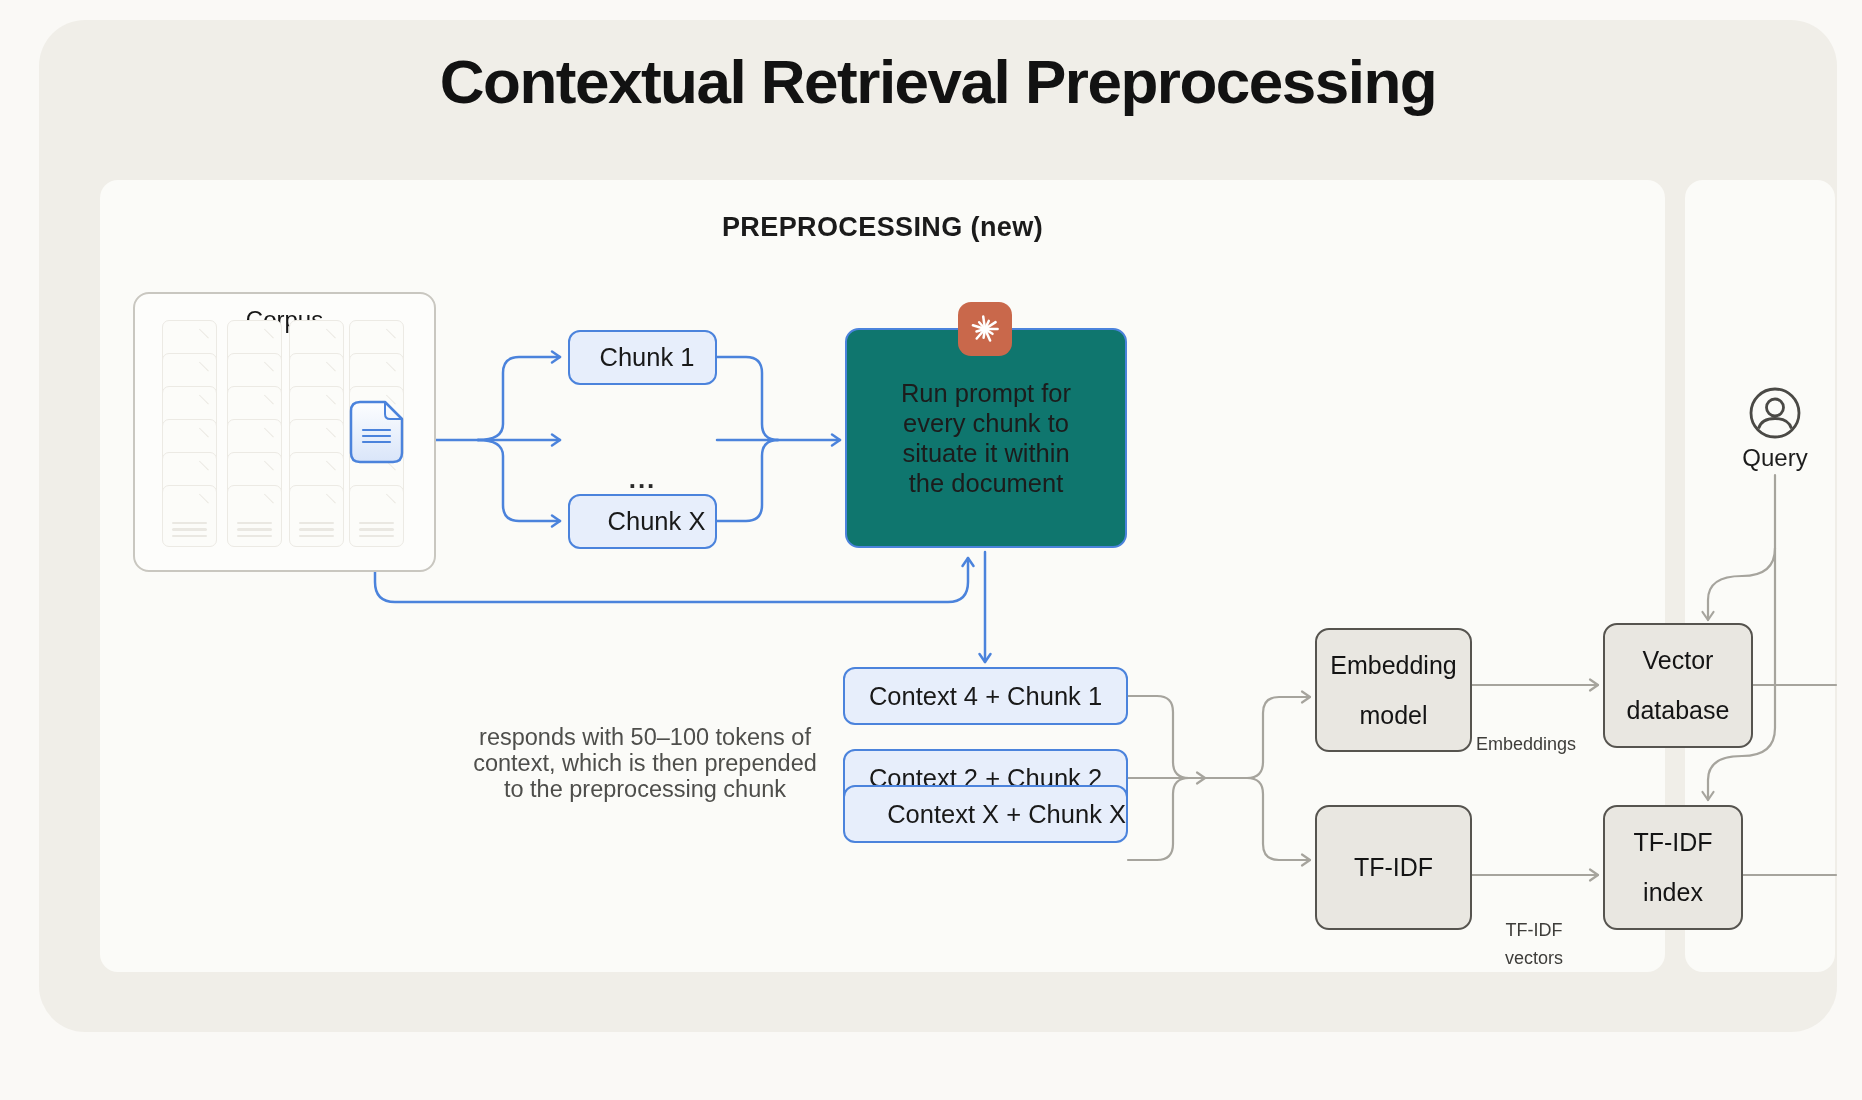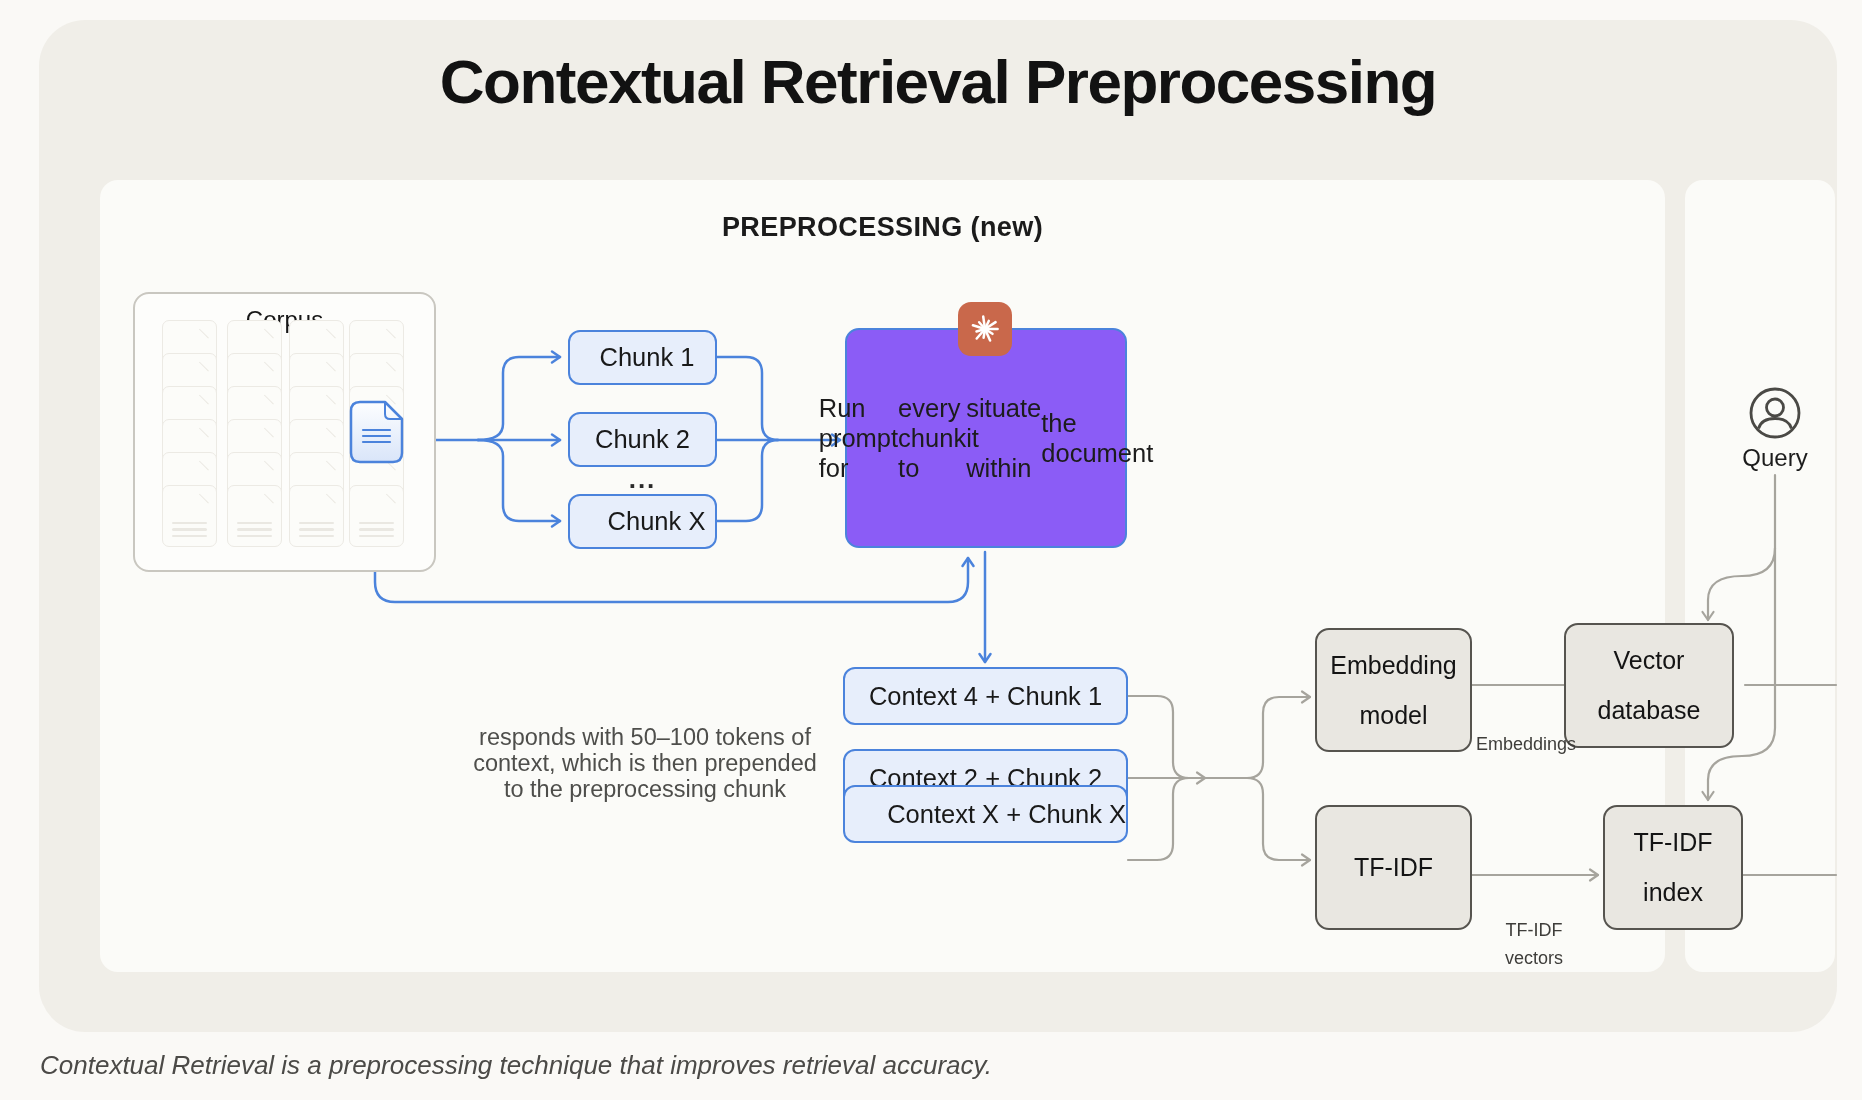--- a/index.html
+++ b/index.html
@@ -24,22 +24,22 @@
        border-radius:7px;box-sizing:border-box;}
   .doc::after{content:'';position:absolute;top:1px;right:1px;width:13px;height:13px;
        border-bottom:1.5px solid #EAE8E2;transform:rotate(45deg);}
   .doc-lines{display:flex;flex-direction:column;justify-content:flex-end;gap:4px;padding-bottom:9px;}
   .doc-lines b{display:block;height:2.5px;background:#EAE8E2;margin:0 9px;border-radius:2px;}
 
   .bluebox{background:#E7EEFB;border:2.5px solid #4B83DC;border-radius:12px;box-sizing:border-box;
            display:flex;align-items:center;justify-content:center;font-size:25.5px;color:#191919;}
   .chunk{left:568px;width:149px;height:55px;}
   .ctx{left:843px;width:285px;height:58px;}
-  .runbox{left:845px;top:328px;width:282px;height:220px;background:#8b5cf6;border:2.5px solid #4B83DC;
-          border-radius:14px;box-sizing:border-box;display:flex;
+  .runbox{left:845px;top:328px;width:282px;height:220px;background:#0f766e;border:2.5px solid #4B83DC;
+          border-radius:14px;box-sizing:border-box;display:flex;flex-direction:column;
           align-items:center;justify-content:center;font-size:25.5px;line-height:30px;color:#1c1c1c;}
   .dots{font-size:26px;font-weight:700;letter-spacing:2px;color:#2a2a2a;text-align:center;}
 
   .graybox{background:#E9E7E1;border:2px solid #56544F;border-radius:14px;box-sizing:border-box;
            display:flex;flex-direction:column;align-items:center;justify-content:center;
            font-size:25px;line-height:31px;color:#141414;gap:19px;}
   .note{left:450px;top:724px;width:390px;text-align:center;font-size:23.5px;line-height:26px;color:#4E4E4B;}
   .edge-label{font-size:18px;color:#3E3D3A;line-height:28px;margin-top:36px;}
   .claude-badge{left:958px;top:302px;width:54px;height:54px;border-radius:13px;background:#C9684B;
                 display:flex;align-items:center;justify-content:center;}
@@ -153,23 +153,20 @@
         <line x1="14" y1="30" x2="41" y2="30"></line>
           <line x1="14" y1="36" x2="41" y2="36"></line>
           <line x1="14" y1="42" x2="41" y2="42"></line>
       </g>
     </svg>
   </div>
 
   <div class="abs bluebox chunk" style="top:330px;padding-left:9px;">
     <span>Chunk 1</span>
     </div>
-  <div class="abs bluebox chunk" style="top:412px;">
-    <span>Chunk 2</span>
-    </div>
   <div class="abs dots" style="left:568px;top:464px;width:149px;">...</div>
   <div class="abs bluebox chunk" style="top:494px;padding-left:28px;">
     <span>Chunk X</span>
     </div>
 
   <div class="abs runbox">
     <div>Run prompt for</div>
     <div>every chunk to</div>
     <div>situate it within</div>
     <div>the document</div>
@@ -209,21 +206,21 @@
     <div>to the preprocessing chunk</div>
   </div>
 
   <div class="abs graybox" style="left:1315px;top:628px;width:157px;height:124px;">
     <div>Embedding</div>
     <div>model</div>
   </div>
   <div class="abs graybox" style="left:1315px;top:805px;width:157px;height:125px;">
     <div>TF-IDF</div>
   </div>
-  <div class="abs graybox" style="left:1564px;top:623px;width:170px;height:125px;">
+  <div class="abs graybox" style="left:1603px;top:623px;width:150px;height:125px;">
     <div>Vector</div>
     <div>database</div>
   </div>
   <div class="abs graybox" style="left:1603px;top:805px;width:140px;height:125px;">
     <div>TF-IDF</div>
     <div>index</div>
   </div>
 
   <div class="abs edge-label" style="left:1476px;top:694px;">Embeddings</div>
   <div class="abs edge-label" style="left:1489px;top:880px;width:90px;text-align:center;">
@@ -233,14 +230,13 @@
 
   <svg class="abs" style="left:1748px;top:386px;" width="54" height="54" viewBox="0 0 54 54">
     <g fill="none" stroke="#4A4945" stroke-width="2.8">
       <circle cx="27" cy="27" r="24"></circle>
       <circle cx="27" cy="21.5" r="8.5"></circle>
       <path d="M10.5 42.5 Q13.5 32.5 27 32.5 Q40.5 32.5 43.5 42.5"></path>
     </g>
   </svg>
   <div class="abs query-label">Query</div>
 
-  <div class="abs caption">Contextual Retrieval is a preprocessing technique that improves retrieval accuracy.</div>
 </div>
 
 </body></html>

